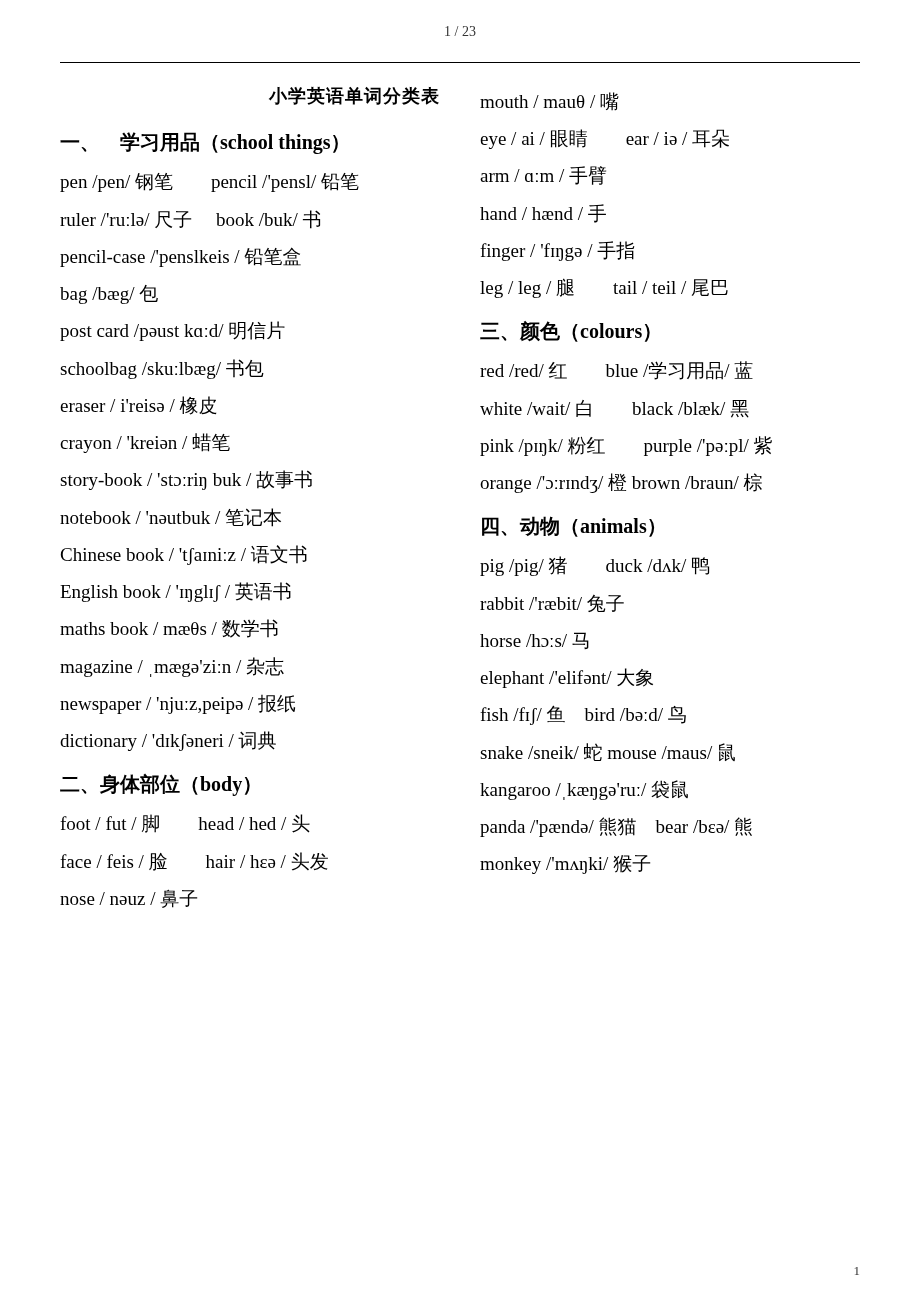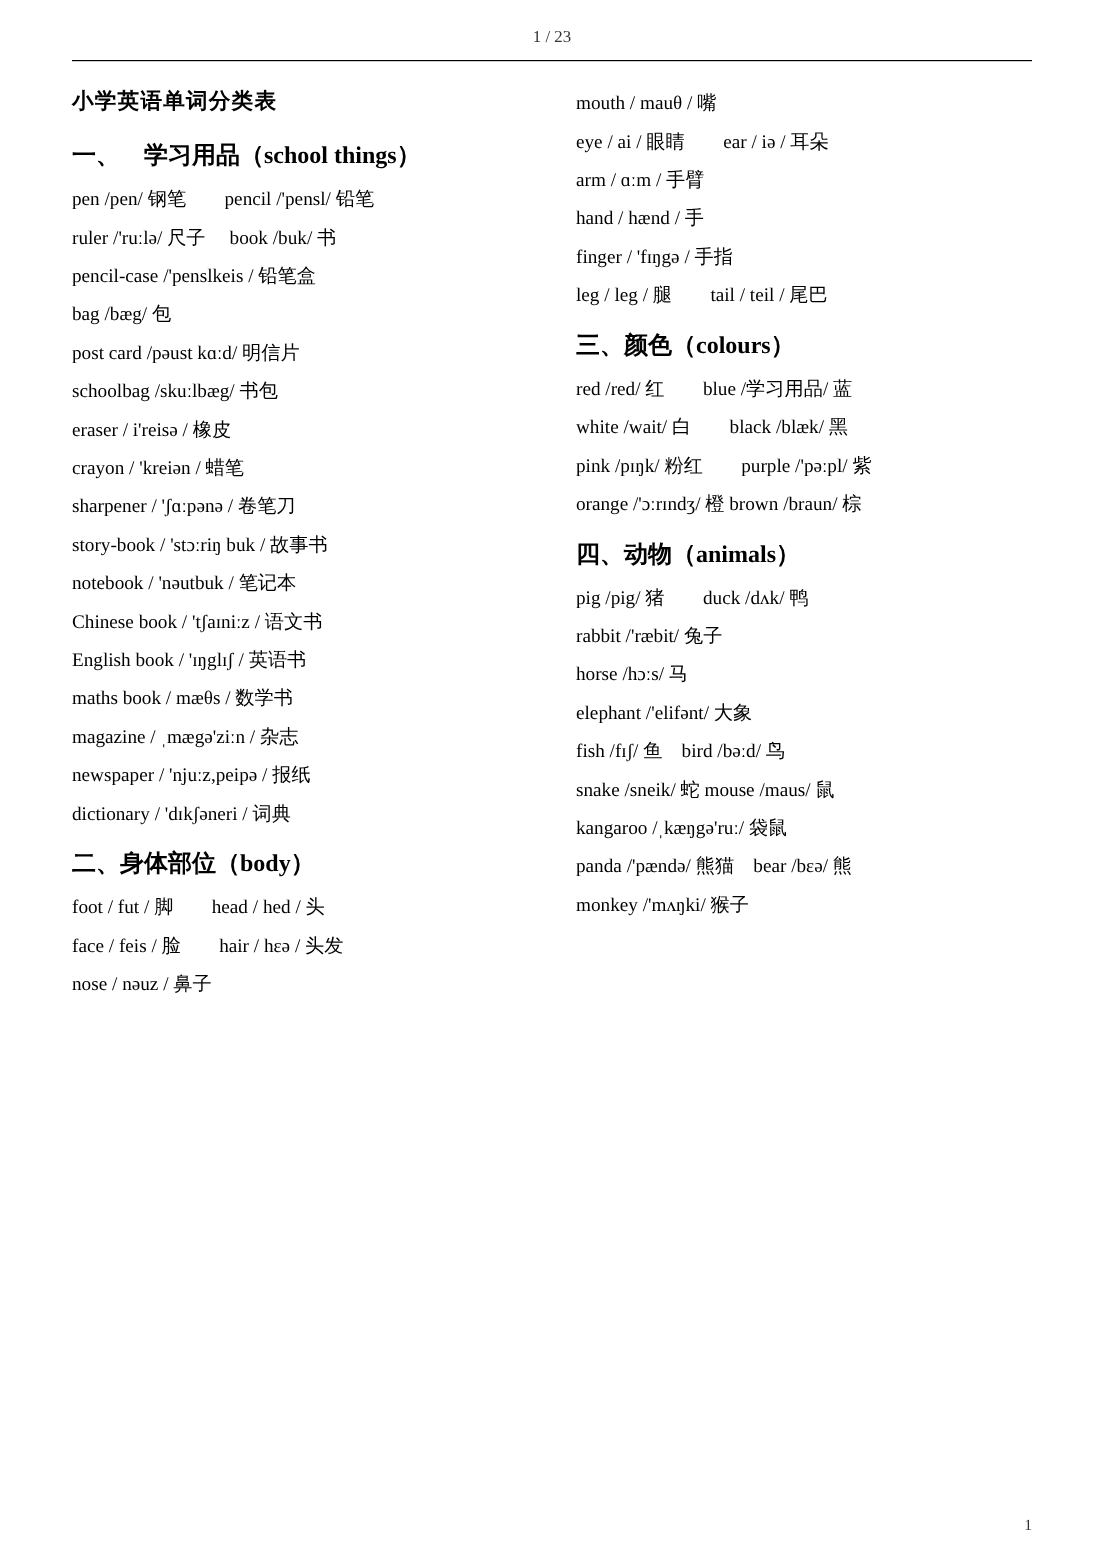--- a/index.html
+++ b/index.html
@@ -14,52 +14,52 @@
       width: 920px;
       min-height: 1302px;
       margin: 0 auto;
       padding: 20px 60px 40px 60px;
       position: relative;
     }
     .page-header {
       text-align: center;
       font-size: 14px;
       border-bottom: 1px solid #000;
-      padding-bottom: 6px;
+      padding-bottom: 18px;
       margin-bottom: 18px;
       color: #333;
     }
     .content {
       display: flex;
       gap: 0;
     }
     .col-left {
       width: 50%;
       padding-right: 20px;
     }
     .col-right {
       width: 50%;
       padding-left: 20px;
       border-left: none;
     }
     .main-title {
-      text-align: left;
+      text-align: right;
       font-size: 18px;
       font-weight: bold;
       margin-bottom: 14px;
       letter-spacing: 1px;
     }
     .section-title {
       font-size: 20px;
       font-weight: bold;
       margin: 10px 0 6px 0;
     }
     .entry-line {
       margin: 4px 0;
-      font-size: 16px;
+      font-size: 19px;
       line-height: 1.75;
     }
     .page-number {
       position: absolute;
       bottom: 20px;
       right: 60px;
       font-size: 13px;
       color: #333;
     }
   </style>
@@ -77,21 +77,20 @@
       <div id="left-entries">
           <div class="section-title">一、　学习用品（school things）</div>
           <div class="entry-line">pen /pen/ 钢笔　　pencil /'pensl/ 铅笔</div>
           <div class="entry-line">ruler /'ruːlə/ 尺子　 book /buk/ 书</div>
           <div class="entry-line">pencil-case /'penslkeis / 铅笔盒</div>
           <div class="entry-line">bag /bæg/ 包</div>
           <div class="entry-line">post card /pəust kɑːd/ 明信片</div>
           <div class="entry-line">schoolbag /skuːlbæg/ 书包</div>
           <div class="entry-line">eraser / i'reisə / 橡皮</div>
           <div class="entry-line">crayon / 'kreiən / 蜡笔</div>
-          <div class="entry-line">sharpener / 'ʃɑːpənə / 卷笔刀</div>
           <div class="entry-line">story-book / 'stɔːriŋ buk / 故事书</div>
           <div class="entry-line">notebook / 'nəutbuk / 笔记本</div>
           <div class="entry-line">Chinese book  / 'tʃaɪniːz / 语文书</div>
           <div class="entry-line">English book / 'ɪŋglɪʃ / 英语书</div>
           <div class="entry-line">maths book  / mæθs / 数学书</div>
           <div class="entry-line">magazine / ˌmægə'ziːn / 杂志</div>
           <div class="entry-line">newspaper / 'njuːz,peipə / 报纸</div>
           <div class="entry-line">dictionary / 'dɪkʃəneri / 词典</div>
           <div class="section-title">二、身体部位（<strong>body</strong>）</div>
           <div class="entry-line">foot / fut / 脚　　head / hed / 头</div>

